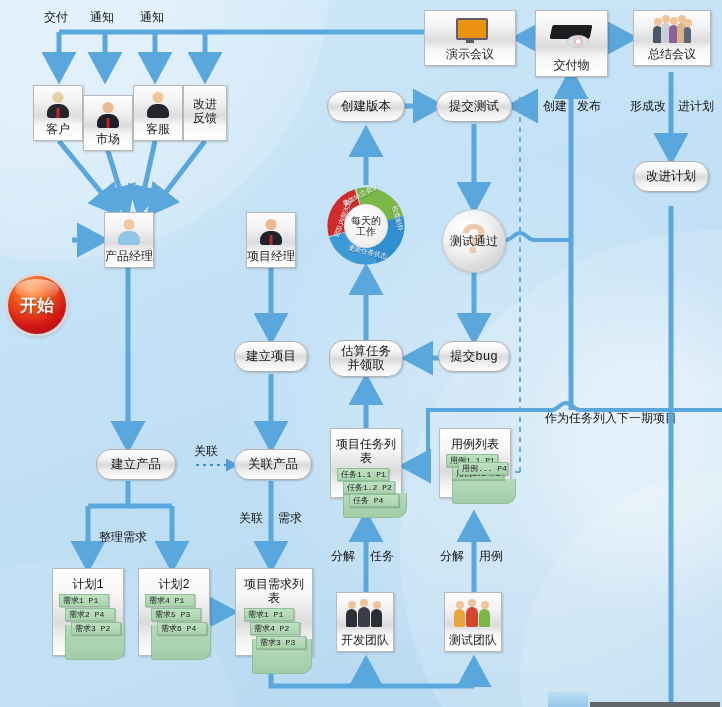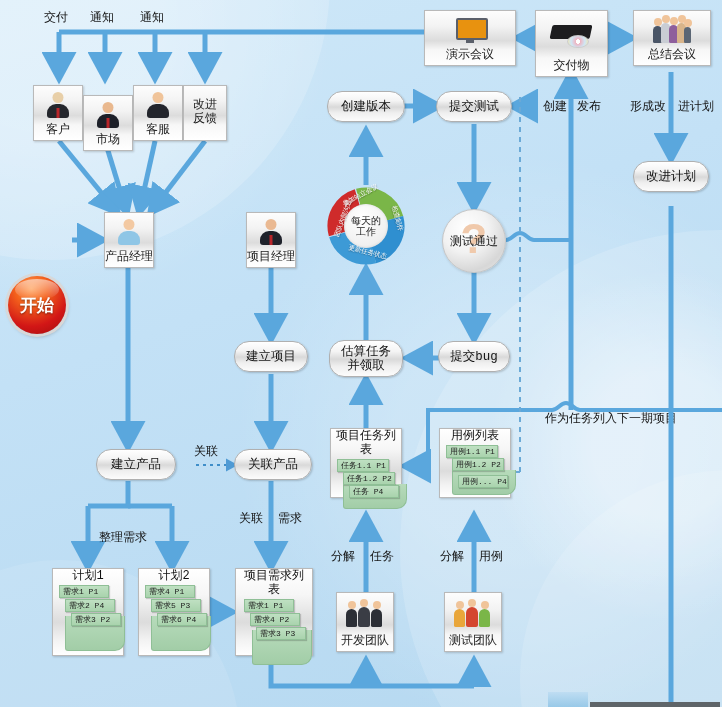--- a/index.html
+++ b/index.html
@@ -78,21 +78,21 @@
   }
   .startbtn:after{
     content:"";position:absolute;left:12%;top:6%;width:76%;height:36%;
     border-radius:50%;background:linear-gradient(180deg,rgba(255,255,255,.55),rgba(255,255,255,0));
   }
 
   
   .listcard{
     background:linear-gradient(180deg,#ffffff 0%,#f6f6f6 30%,#dcdcdc 62%,#f2f2f2 82%,#ffffff 100%);
     border:1px solid #b9b9b9;box-shadow:1px 1px 2px rgba(0,0,0,.18);
-    box-sizing:border-box;padding:0 4px 4px 4px;
+    box-sizing:border-box;padding:9px 4px 4px 4px;
   }
   .listcard .lt{font-size:12px;color:#101010;text-align:center;line-height:14px;margin-bottom:2px;}
   .listcard .rows{position:relative;height:50px;}
   .listcard .row{
     position:absolute;box-sizing:border-box;
     background:linear-gradient(180deg,#bfe0c2 0%,#a9d3ad 100%);
     border:1px solid #8fbf96;
     font-size:8px;color:#1c1c1c;line-height:12px;
     padding:0 3px;white-space:nowrap;
     box-shadow:1px 1px 1px rgba(0,0,0,.18);
@@ -428,21 +428,21 @@
       <div class="row" style="left:14px;top:26px;width:50px">任务    P4</div>
     </div>
   </div>
 
   <div class="node listcard" style="left:439px;top:428px;width:72px;height:70px">
     <div class="lt">用例列表</div>
     <div class="rows">
       <div class="flag"></div>
       <div class="row" style="left:2px;top:0;width:52px">用例1.1  P1</div>
       <div class="row" style="left:8px;top:13px;width:52px">用例1.2  P2</div>
-      <div class="row" style="left:14px;top:30px;width:50px">用例...  P4</div>
+      <div class="row" style="left:14px;top:8px;width:50px">用例...  P4</div>
     </div>
   </div>
 
   <div class="node listcard" style="left:52px;top:568px;width:72px;height:88px">
     <div class="lt">计划1</div>
     <div class="rows" style="height:66px">
       <div class="flag" style="height:34px;width:58px"></div>
       <div class="row" style="left:2px;top:0;width:50px">需求1  P1</div>
       <div class="row" style="left:8px;top:14px;width:50px">需求2  P4</div>
       <div class="row" style="left:14px;top:28px;width:50px">需求3  P2</div>

